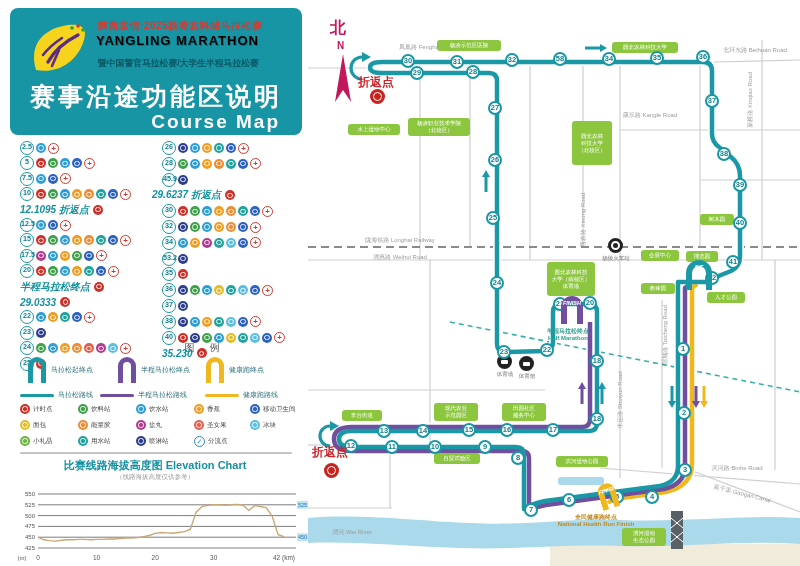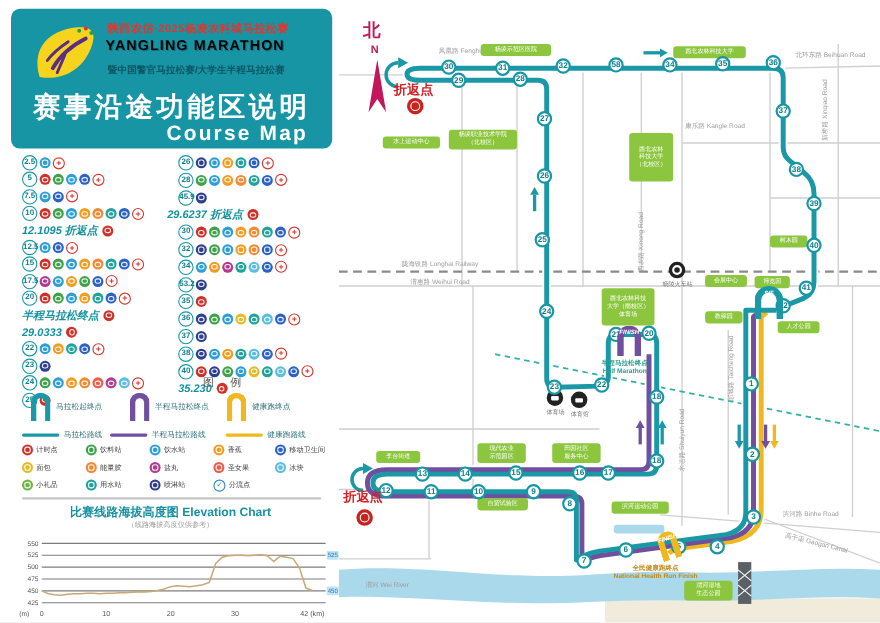--- a/index.html
+++ b/index.html
@@ -554,21 +554,21 @@
       <div class="kmpt" style="left: 562px; top: 493px;">6</div>
       <div class="kmpt" style="left: 524px; top: 503px;">7</div>
       <div class="kmpt" style="left: 511px; top: 451px;">8</div>
       <div class="kmpt" style="left: 478px; top: 440px;">9</div>
       <div class="kmpt" style="left: 428px; top: 440px;">10</div>
       <div class="kmpt" style="left: 385px; top: 440px;">11</div>
       <div class="kmpt" style="left: 344px; top: 439px;">12</div>
       <div class="kmpt" style="left: 377px; top: 424px;">13</div>
       <div class="kmpt" style="left: 416px; top: 424px;">14</div>
       <div class="kmpt" style="left: 462px; top: 423px;">15</div>
-      <div class="kmpt" style="left: 520px; top: 423px;">16</div>
+      <div class="kmpt" style="left: 500px; top: 423px;">16</div>
       <div class="kmpt" style="left: 546px; top: 423px;">17</div>
       <div class="kmpt" style="left: 590px; top: 412px;">18</div>
       <div class="kmpt" style="left: 590px; top: 354px;">18</div>
       <div class="kmpt" style="left: 583px; top: 296px;">20</div>
       <div class="kmpt" style="left: 553px; top: 297px;">21</div>
       <div class="kmpt" style="left: 540px; top: 343px;">22</div>
       <div class="kmpt" style="left: 497px; top: 345px;">23</div>
       <div class="kmpt" style="left: 490px; top: 276px;">24</div>
       <div class="kmpt" style="left: 486px; top: 211px;">25</div>
       <div class="kmpt" style="left: 488px; top: 153px;">26</div>

